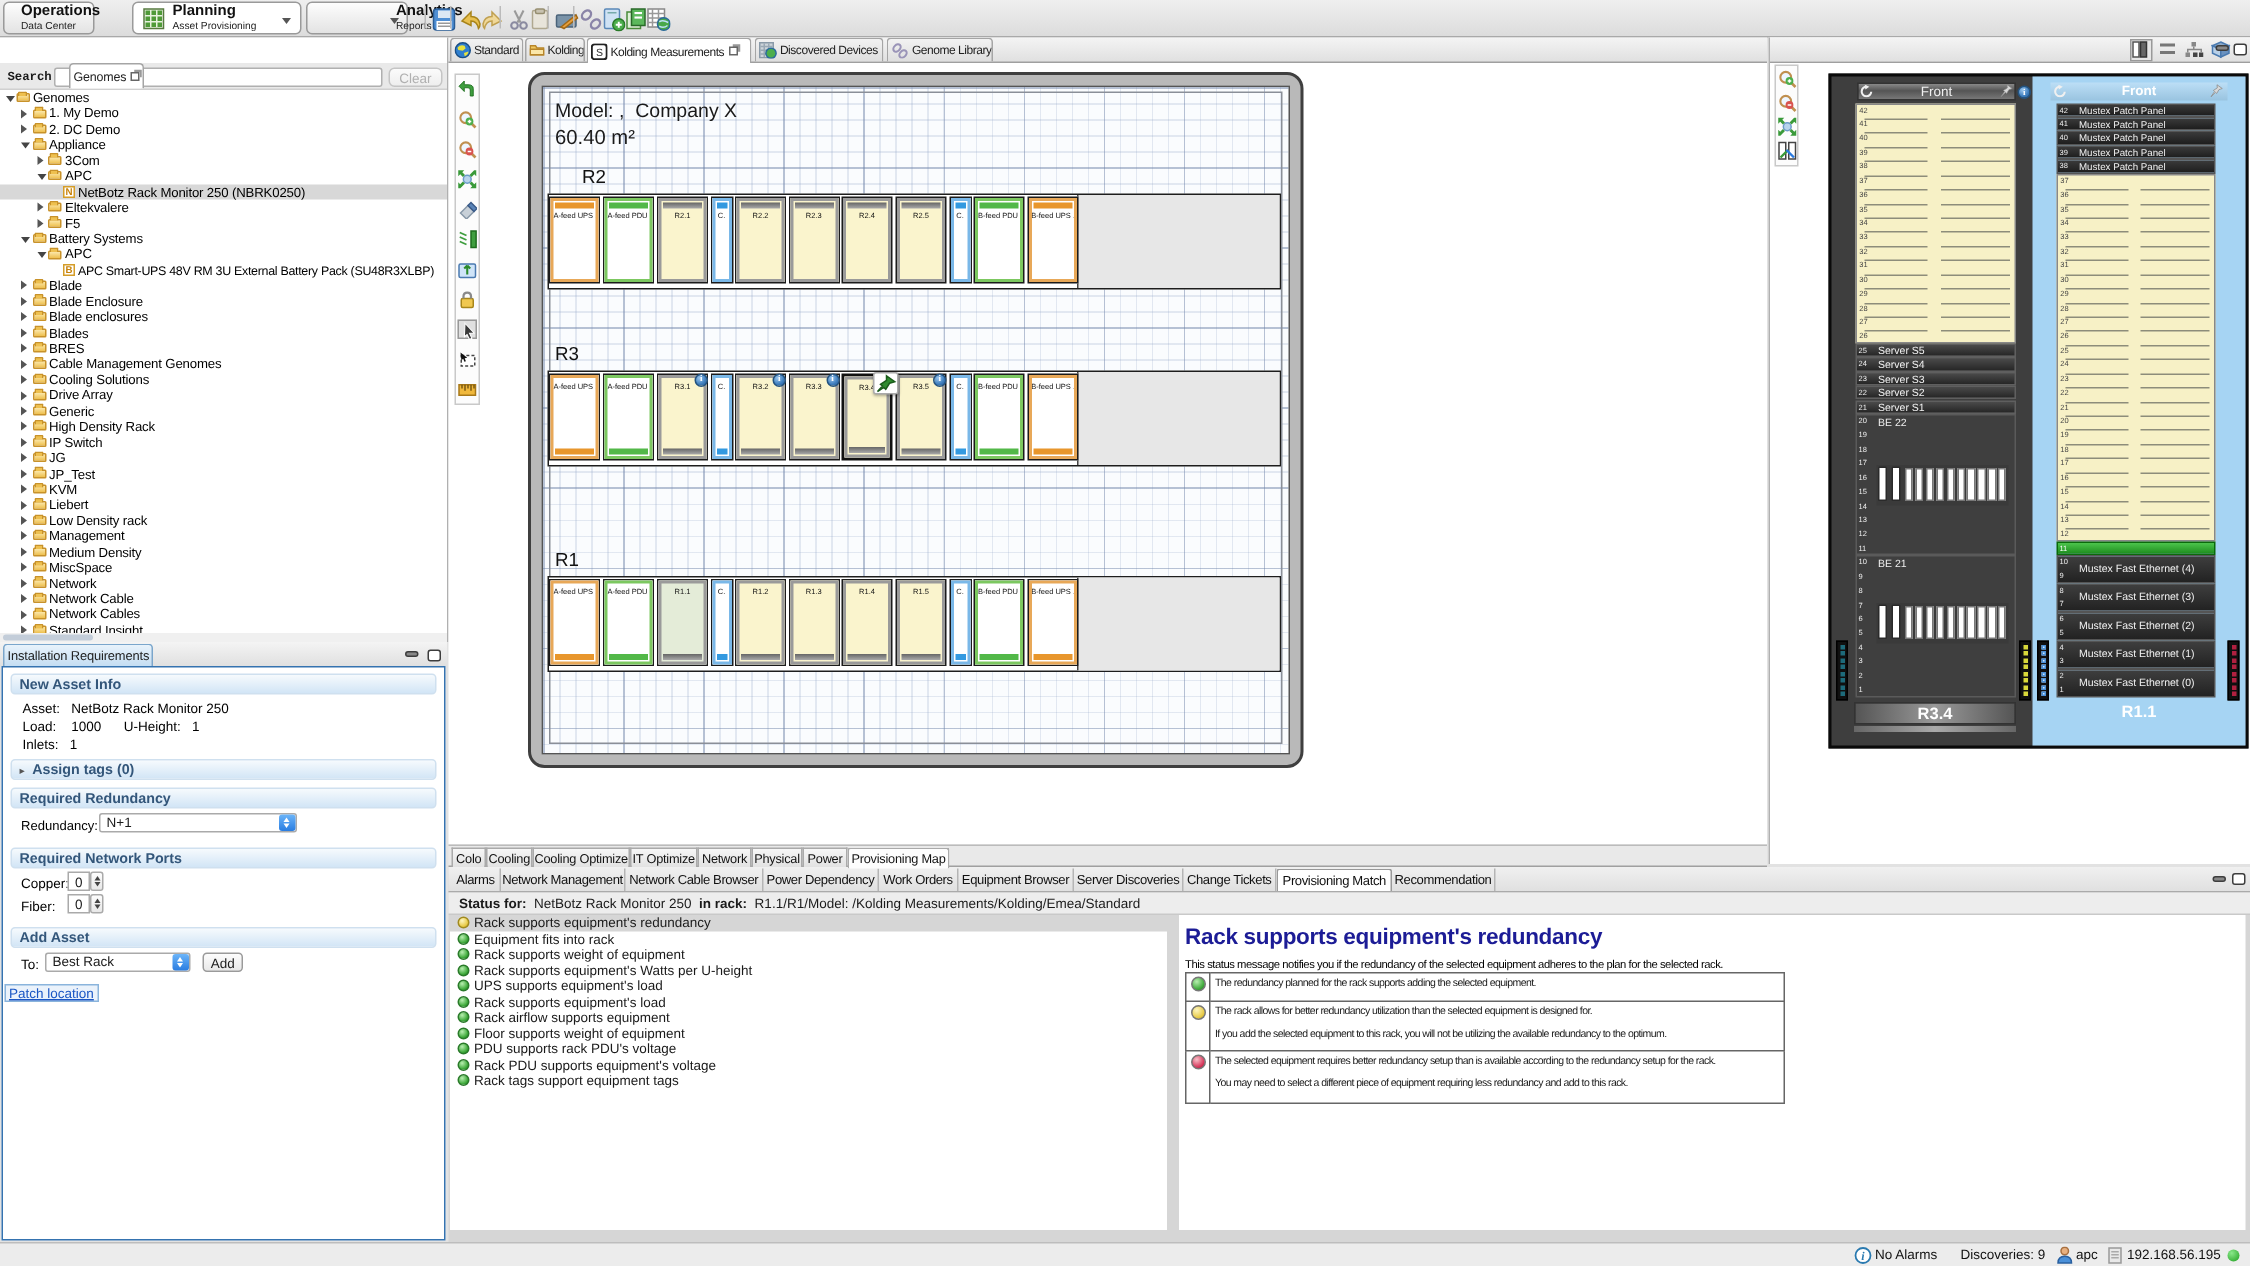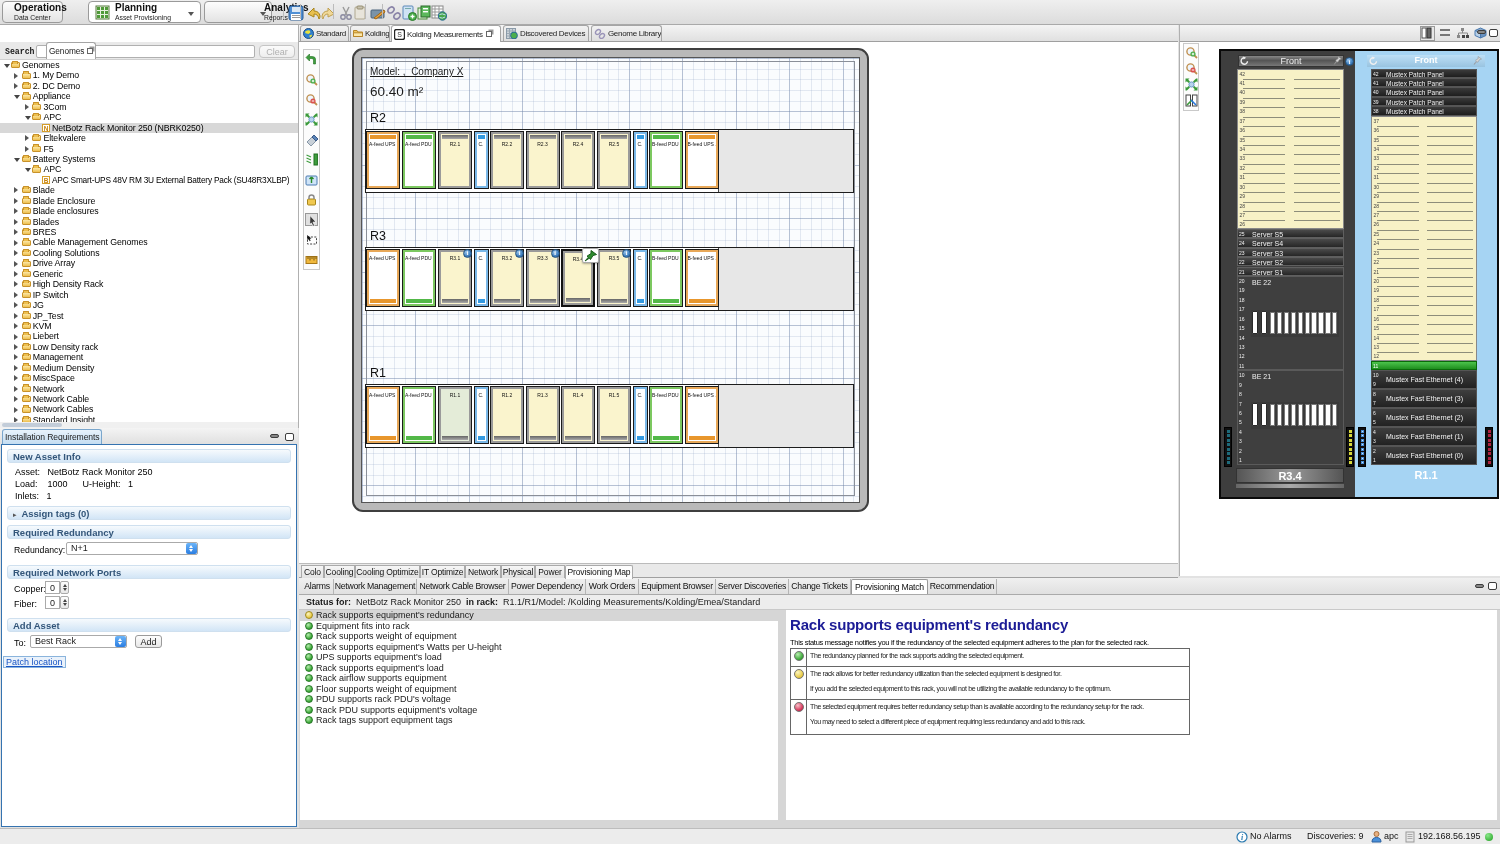--- a/index.html
+++ b/index.html
@@ -498,23 +498,23 @@
           <path d="M2 2 L6.5 5.5 L4.8 5.8 L5.6 7.8 L4.6 8.2 L3.8 6.2 L2.6 7.2 Z" fill="#111"></path>
         </svg></div>
 <div class="mti" style="top:203px;"><svg style="" width="13" height="13" viewBox="0 0 13 13">
           <rect x="1" y="3.5" width="11" height="7" fill="#f0b83c" stroke="#a87818"></rect>
           <path d="M3 3.5 V6 M5 3.5 V7.5 M7 3.5 V6 M9 3.5 V7.5 M11 3.5 V6" stroke="#7a5810"></path>
         </svg></div>
 </div>
 <div id="floor">
       <div id="floorin">
 <div style="position:absolute;left:4px;top:3px;width:489px;height:435px;border:1px solid #8a8f98;"></div>
-<div style="position:absolute;left:8px;top:8px;font-size:10px;color:#1a1a1a;text-decoration:underline;">Model: ,&nbsp; Company X</div>
+<div style="position:absolute;left:8px;top:8px;font-size:13px;color:#1a1a1a;">Model: ,&nbsp; Company X</div>
 <div style="position:absolute;left:8px;top:26px;font-size:13.5px;color:#1a1a1a;">60.40 m²</div>
-<div class="rlabel" style="left:8px;top:53px;text-align:center;">R2</div>
+<div class="rlabel" style="left:26px;top:53px;text-align:center;">R2</div>
 <div class="band" style="top:71px;">
           <div class="bandgrey" style="width:135px;"></div>
 <div class="rack" style="left:0px;width:34px;">
             <div class="rackin" style="border:2px solid #e8a858;background:#fff;">
               <div class="rbar" style="top:1px;background:#e8962c;"></div>
               <div class="rlab" style="top:6.5px;">A-feed UPS .</div>
             </div>
           </div>
 <div class="rack" style="left:36px;width:34px;">
             <div class="rackin" style="border:2px solid #7cc860;background:#fff;">

